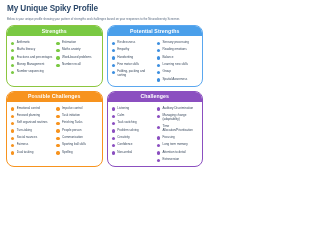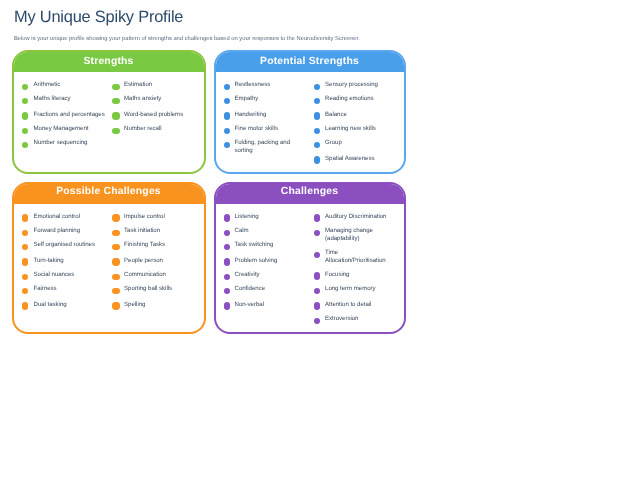--- a/index.html
+++ b/index.html
@@ -19,21 +19,21 @@
     position: relative;
     width: 209px;
     height: 241px;
     box-sizing: border-box;
     padding: 5px 6px 0 6px;
     background: #ffffff;
   }
 
   .page-title {
     font-size: 8.2px;
-    font-weight: normal;
+    font-weight: bold;
     color: #2e4a6b;
     letter-spacing: -0.1px;
     margin: 0 0 3px 1px;
     line-height: 1.05;
   }
 
   .page-subtitle {
     font-size: 2.9px;
     line-height: 1.5;
     color: #5a6b80;

